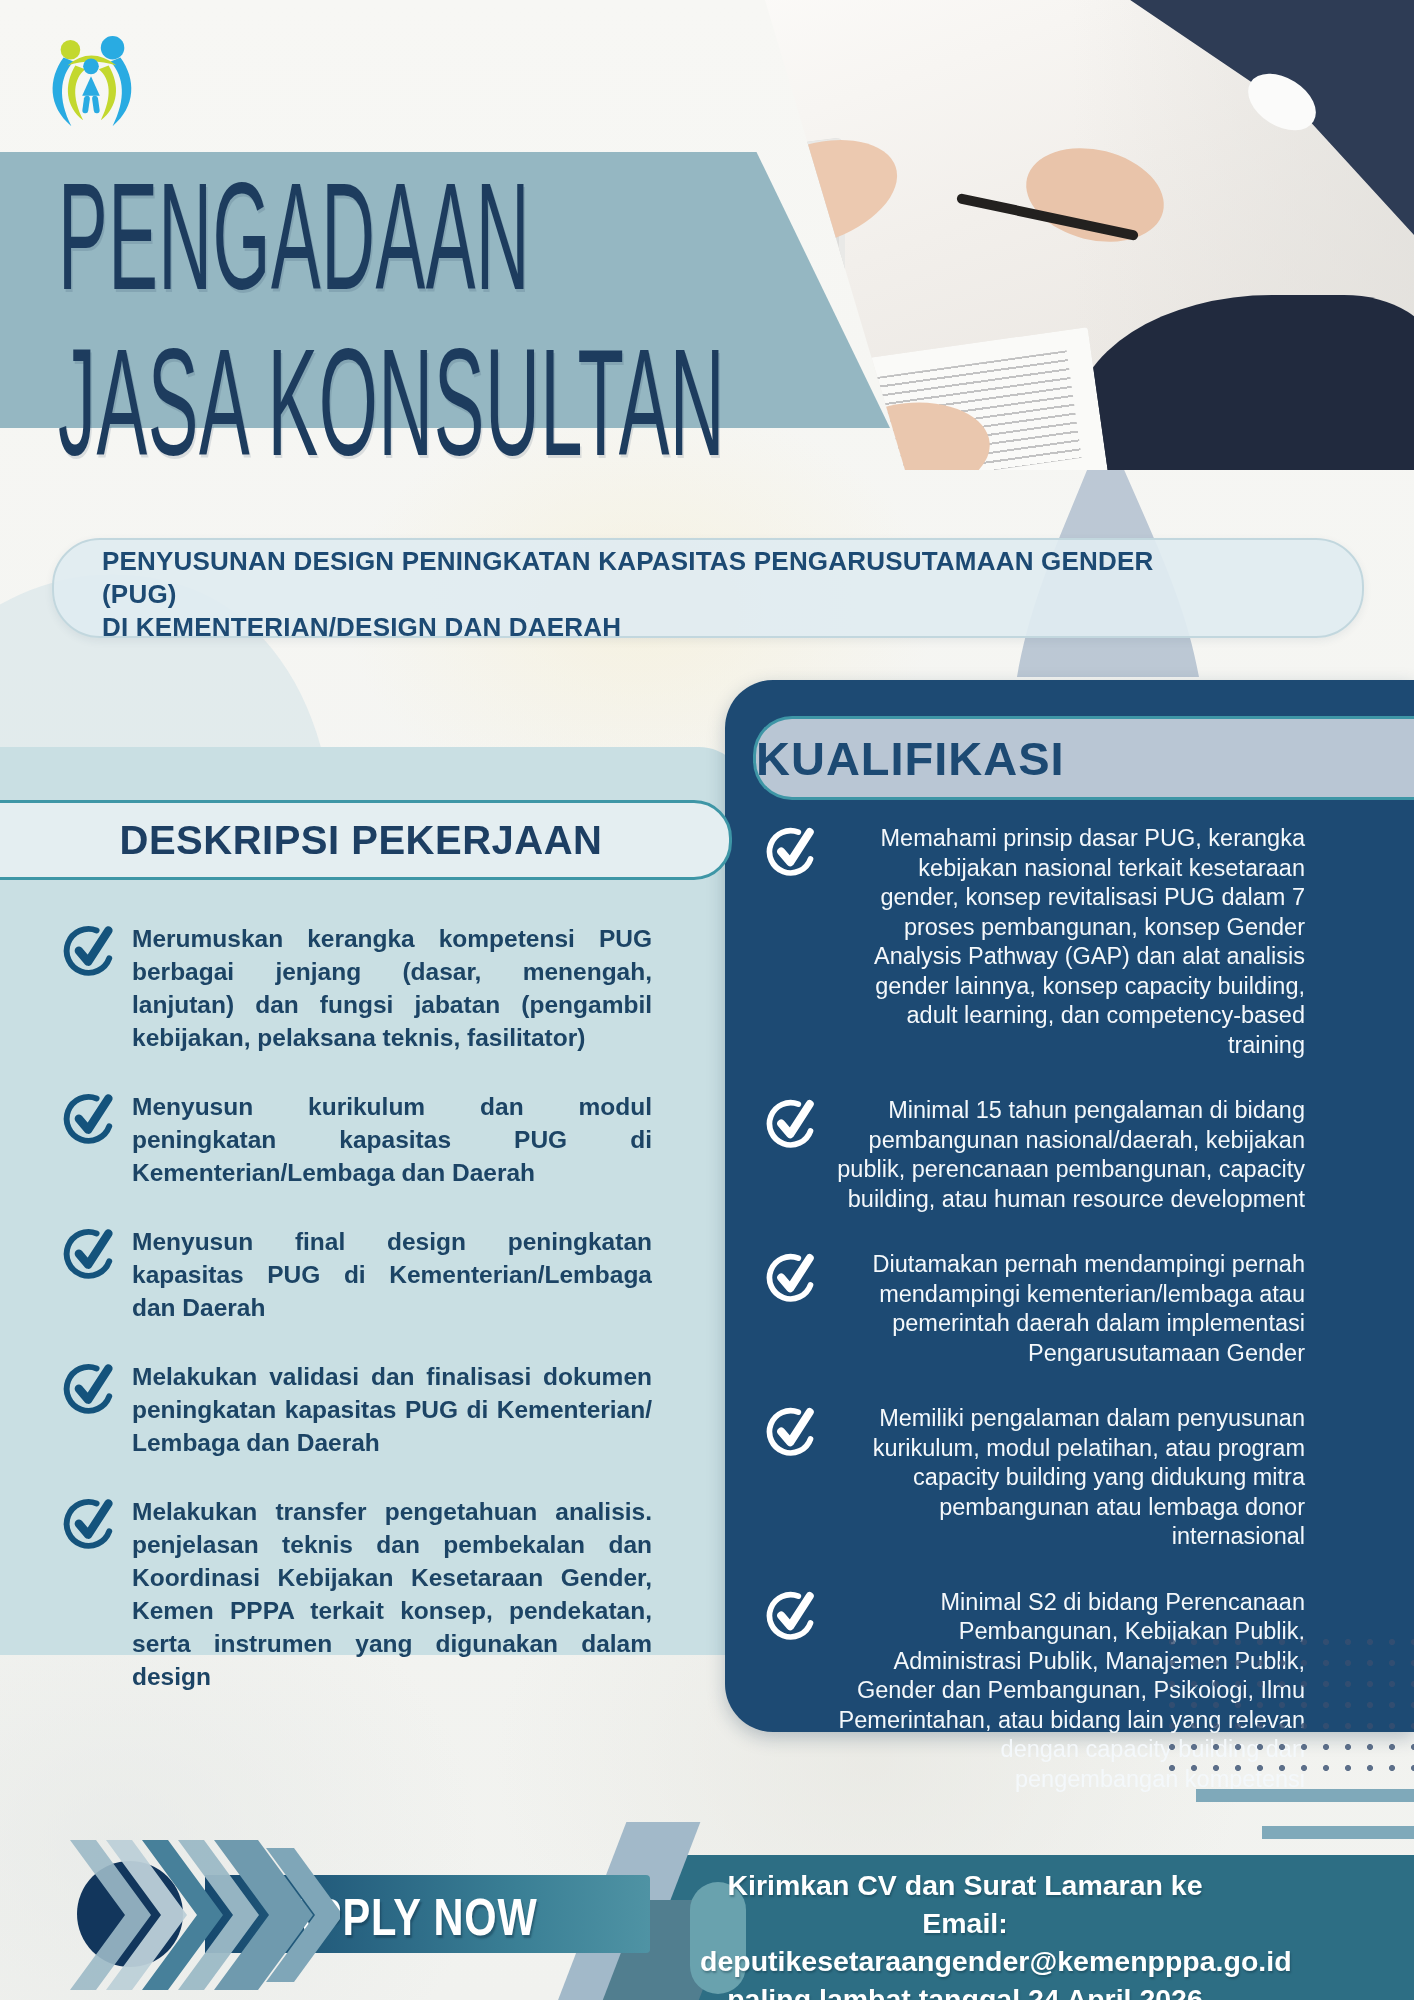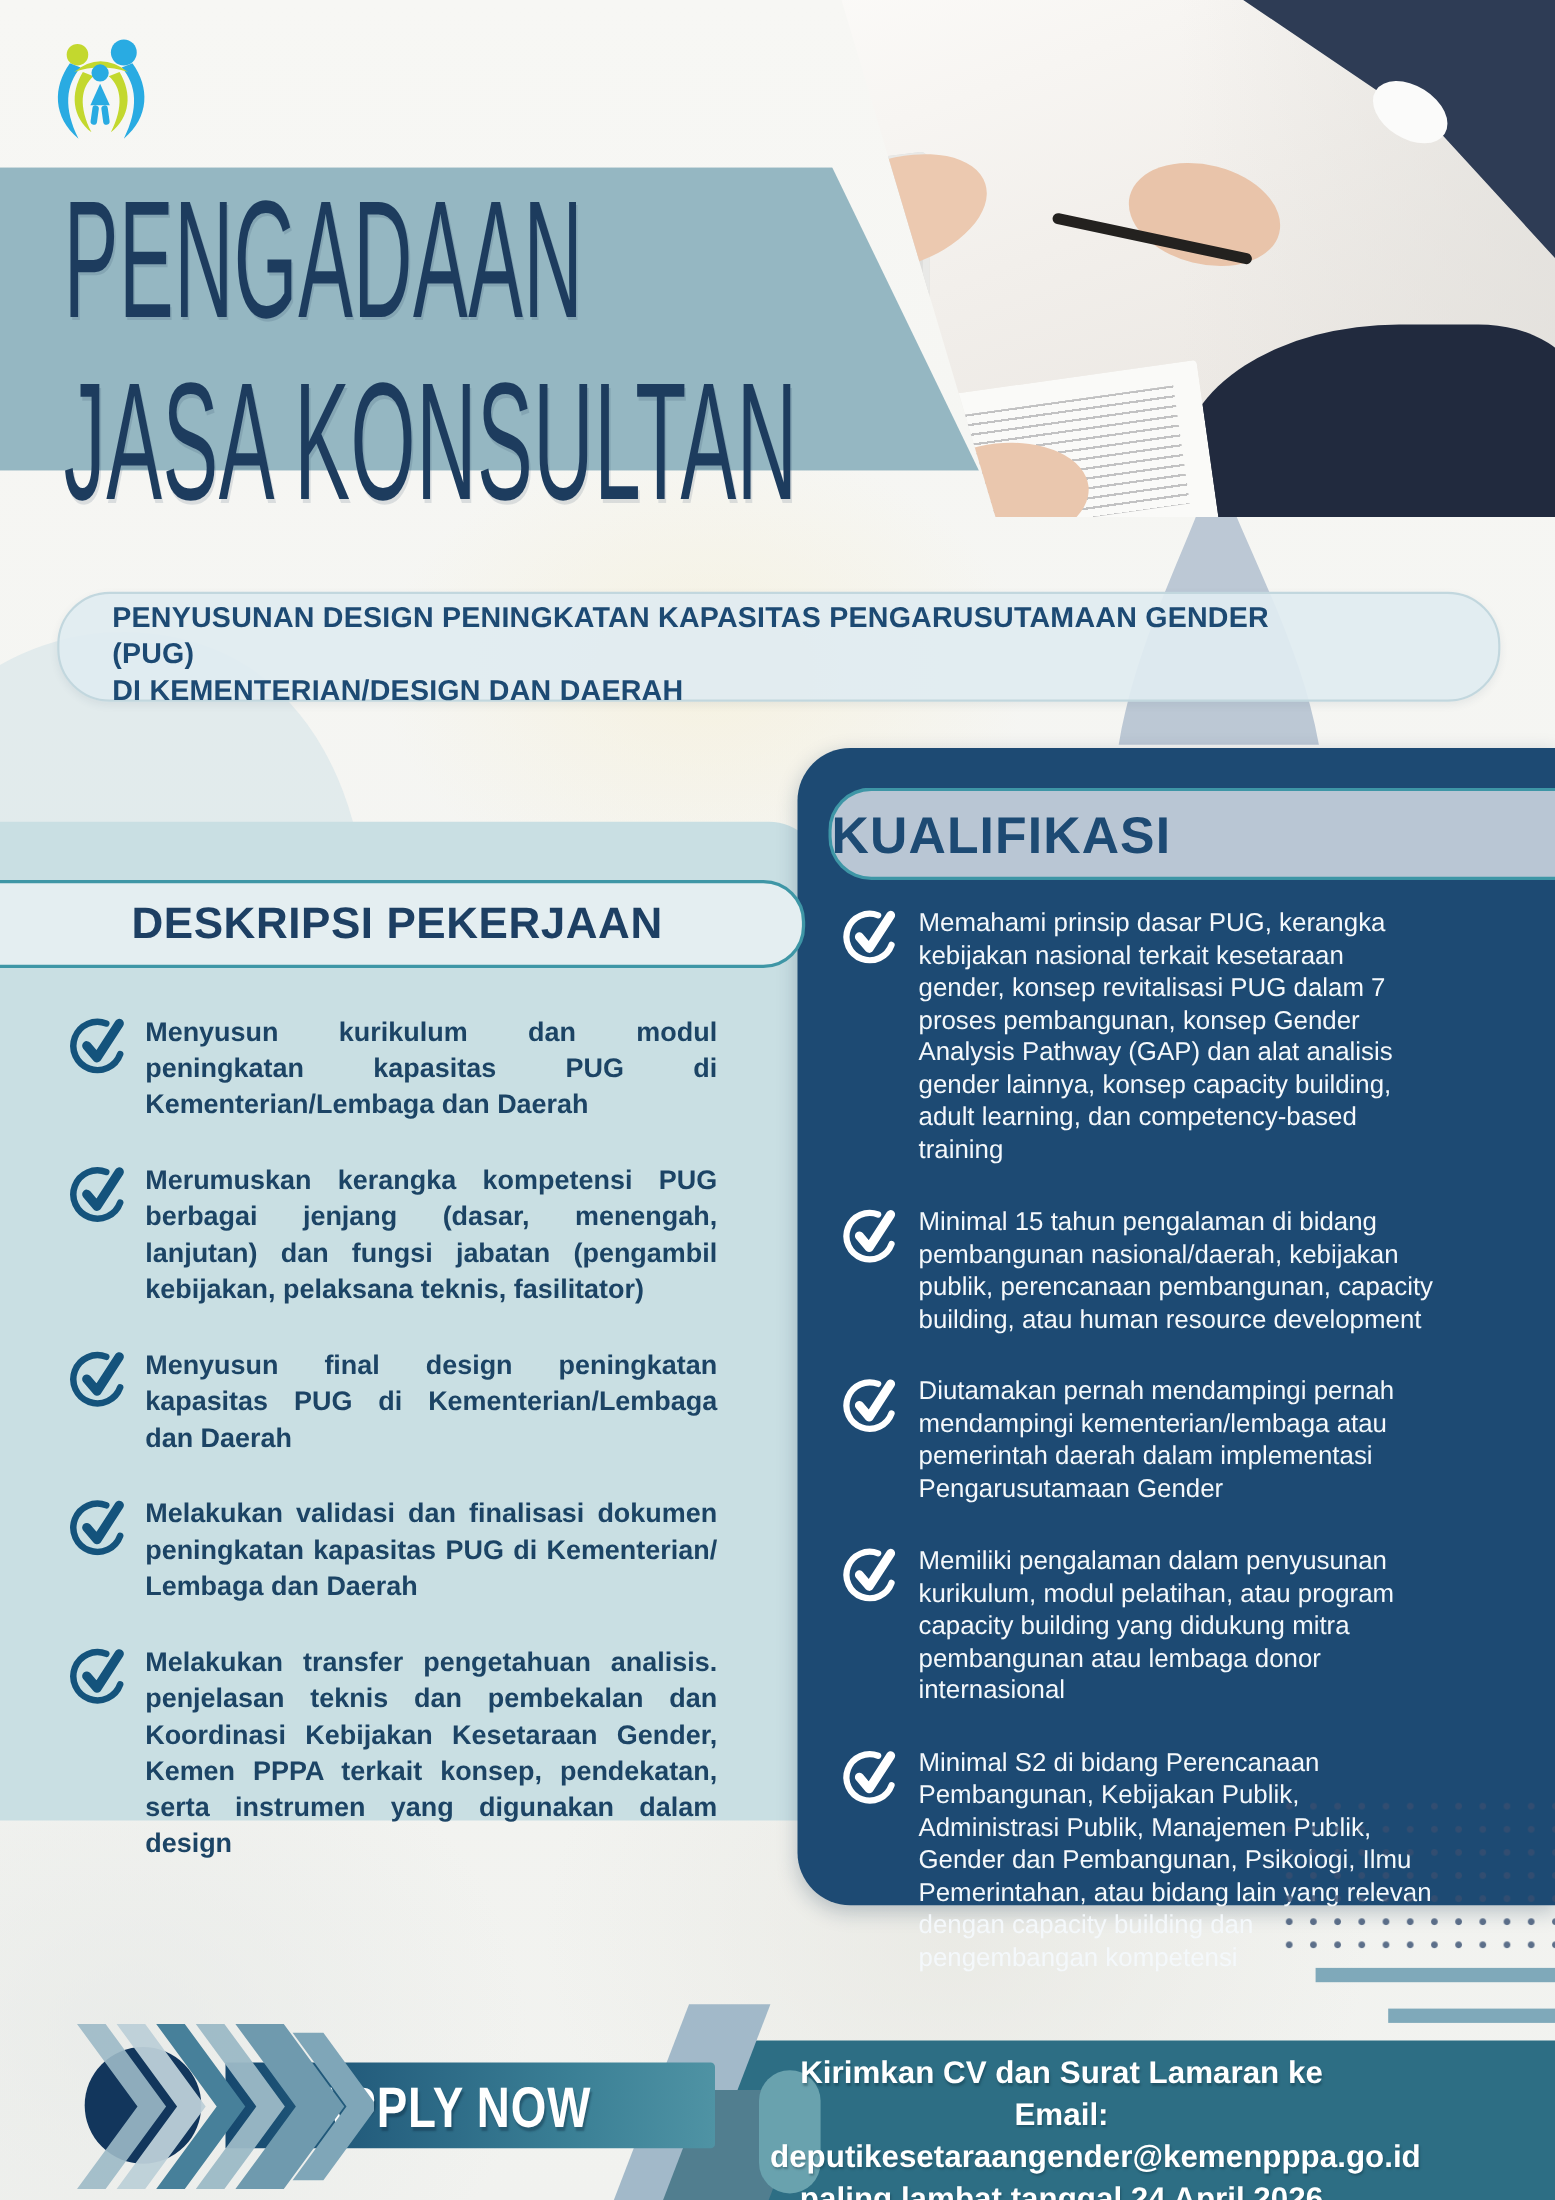--- a/index.html
+++ b/index.html
@@ -83,21 +83,21 @@
     border-radius:48px 0 0 48px;z-index:2;box-shadow:0 6px 18px rgba(20,50,80,.25);}
   .kual-header{left:753px;top:716px;width:661px;height:78px;background:#b9c6d4;
     border:3px solid #3e96a6;border-right:none;border-radius:39px 0 0 39px;z-index:3;
     display:flex;align-items:center;}
   .kual-header span{font-size:47px;font-weight:700;color:#1d4a73;letter-spacing:1px;
     }
   .kual-list{left:765px;top:824px;width:560px;display:flex;flex-direction:column;gap:36px;z-index:3;}
   .k-item{display:flex;gap:18px;}
   .check.white{width:52px;height:52px;}
   .k-item p{margin:0;width:470px;font-size:23.5px;font-weight:400;color:#f4f8fb;
-    line-height:29.5px;}
+    line-height:29.5px;text-align:right;}
 
   
   .dots{left:1168px;top:1638px;width:246px;height:140px;z-index:3;
     background-image:radial-gradient(circle at 4px 4px,rgba(55,78,112,.8) 2.6px,transparent 3.5px);
     background-size:22px 21px;}
   .bar1{left:1196px;top:1789px;width:218px;height:13px;background:#7fa9ba;z-index:3;}
   .bar2{left:1262px;top:1826px;width:152px;height:13px;background:#7fa9ba;z-index:3;}
 
   
   .footer{left:655px;top:1855px;width:759px;height:145px;background:#2d6e84;z-index:4;}
@@ -172,29 +172,29 @@
   <div class="abs desc-header">
     <span>DESKRIPSI PEKERJAAN</span>
   </div>
   <div class="abs desc-list">
 
       <div class="d-item">
         <svg class="check blue" viewBox="0 0 64 64">
           <path d="M41 10 A26 26 0 1 0 56 43" fill="none" stroke="currentColor" stroke-width="7" stroke-linecap="round"></path>
           <path d="M20 34 l11 13 L55 10" fill="none" stroke="currentColor" stroke-width="10" stroke-linecap="round" stroke-linejoin="round"></path>
         </svg>
+        <p>Merumuskan kerangka kompetensi PUG berbagai jenjang (dasar, menengah, lanjutan) dan fungsi jabatan (pengambil kebijakan, pelaksana teknis, fasilitator)</p>
+      </div>
+
+      <div class="d-item">
+        <svg class="check blue" viewBox="0 0 64 64">
+          <path d="M41 10 A26 26 0 1 0 56 43" fill="none" stroke="currentColor" stroke-width="7" stroke-linecap="round"></path>
+          <path d="M20 34 l11 13 L55 10" fill="none" stroke="currentColor" stroke-width="10" stroke-linecap="round" stroke-linejoin="round"></path>
+        </svg>
         <p>Menyusun kurikulum dan modul peningkatan kapasitas PUG di Kementerian/Lembaga dan Daerah</p>
-      </div>
-
-      <div class="d-item">
-        <svg class="check blue" viewBox="0 0 64 64">
-          <path d="M41 10 A26 26 0 1 0 56 43" fill="none" stroke="currentColor" stroke-width="7" stroke-linecap="round"></path>
-          <path d="M20 34 l11 13 L55 10" fill="none" stroke="currentColor" stroke-width="10" stroke-linecap="round" stroke-linejoin="round"></path>
-        </svg>
-        <p>Merumuskan kerangka kompetensi PUG berbagai jenjang (dasar, menengah, lanjutan) dan fungsi jabatan (pengambil kebijakan, pelaksana teknis, fasilitator)</p>
       </div>
 
       <div class="d-item">
         <svg class="check blue" viewBox="0 0 64 64">
           <path d="M41 10 A26 26 0 1 0 56 43" fill="none" stroke="currentColor" stroke-width="7" stroke-linecap="round"></path>
           <path d="M20 34 l11 13 L55 10" fill="none" stroke="currentColor" stroke-width="10" stroke-linecap="round" stroke-linejoin="round"></path>
         </svg>
         <p>Menyusun final design peningkatan kapasitas PUG di Kementerian/Lembaga dan Daerah</p>
       </div>
 

